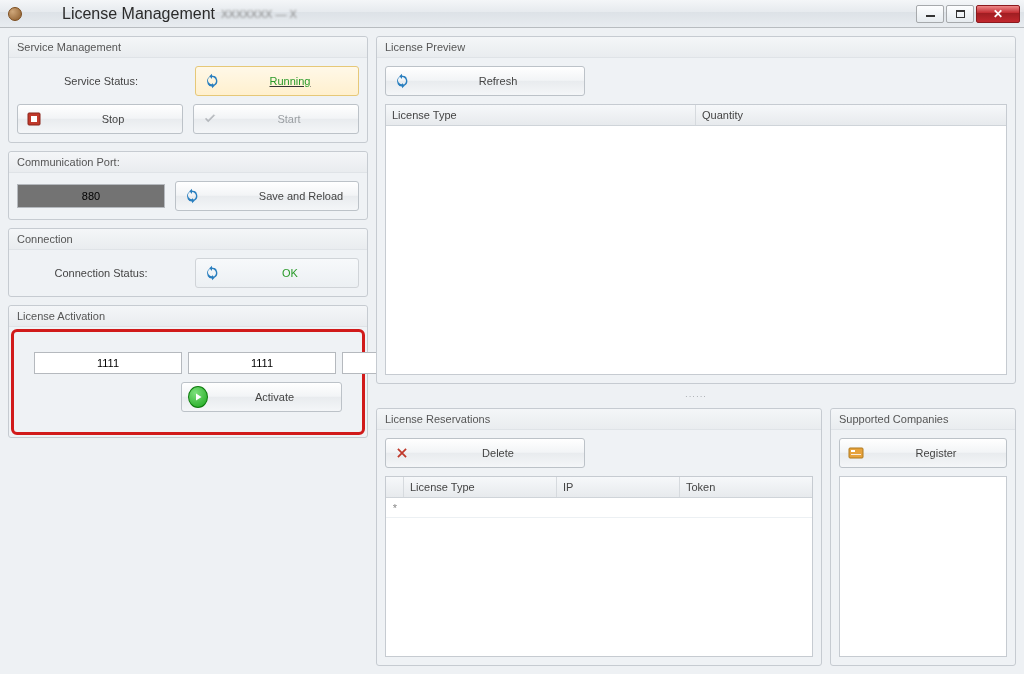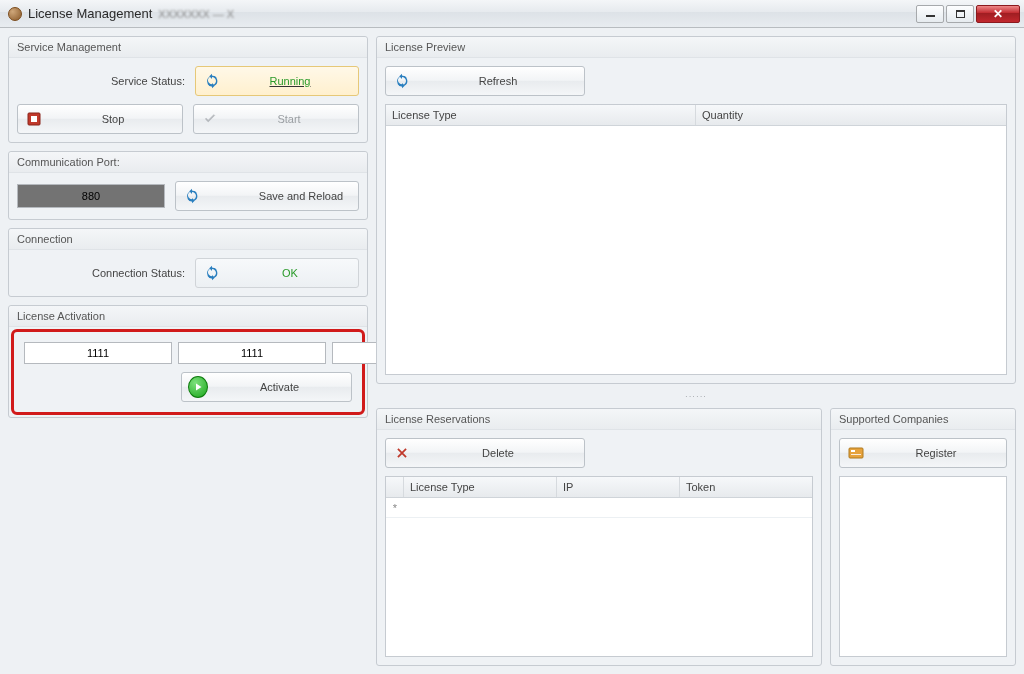--- a/index.html
+++ b/index.html
@@ -24,21 +24,21 @@
     align-items: center;
     padding: 0 4px 0 8px;
   }
   .titlebar .app-icon {
     width: 14px; height: 14px;
     border-radius: 50%;
     background: radial-gradient(circle at 30% 30%, #cfa77a, #8a5a2a);
     margin-right: 6px;
     border: 1px solid #7a4a1a;
   }
-  .titlebar .title-text { color: #2a2a2a; font-size: 13px; }
+  .titlebar .title-text { color: #2a2a2a; font-size: 16px; margin-left: 34px; }
   .titlebar .title-extra { margin-left: 6px; color: #888; filter: blur(1.3px); }
   .titlebar .spacer { flex: 1; }
   .win-btn {
     width: 30px; height: 18px;
     margin-left: 2px;
     border: 1px solid #a6a9ac;
     border-radius: 2px;
     display: flex; align-items: center; justify-content: center;
     background: linear-gradient(to bottom, #fdfeff, #e6ebef);
     font-size: 10px; color: #444;
@@ -115,21 +115,21 @@
   }
   .status-display .icon-slot {
     width: 20px; height: 20px;
     display: flex; align-items: center; justify-content: center;
     margin-right: 6px;
   }
   .status-text-green { color: #2a9a2a; flex: 1; text-align: center; }
 
   
   .row { display: flex; align-items: center; gap: 10px; }
-  .row-label { width: 168px; text-align: right; color: #444; }
+  .row-label { width: 168px; text-align: center; color: #444; }
 
   
   .svc-row1 { margin-bottom: 8px; }
   .svc-row1 .status-display { flex: 1; text-decoration: underline; }
   .svc-row2 .btn { flex: 1; }
 
   
   .port-input {
     width: 148px; height: 24px;
     border: 1px solid #b5b9be;
@@ -315,21 +315,21 @@
                 </svg>
             </span>
             <span class="status-text-green">OK</span>
           </div>
         </div>
       </div>
     </div>
 
     <div class="panel" style="padding-bottom:0;">
       <div class="panel-head">License Activation</div>
-      <div style="border:3px solid #d11a1a; border-radius:6px; margin:2px; padding:10px;">
+      <div style="border:3px solid #d11a1a; border-radius:6px; margin:2px; padding:20px;">
         <div class="act-inputs">
           <input class="act-input" value="1111" style="">
           <input class="act-input" value="1111" style="">
           <input class="act-input" value="1111" style="">
           <input class="act-input" value="1111" style="">
         </div>
         <div class="act-btn-row">
           <div class="act-spacer"></div>
           <div class="btn act-btn">
             <span class="icon-slot">

